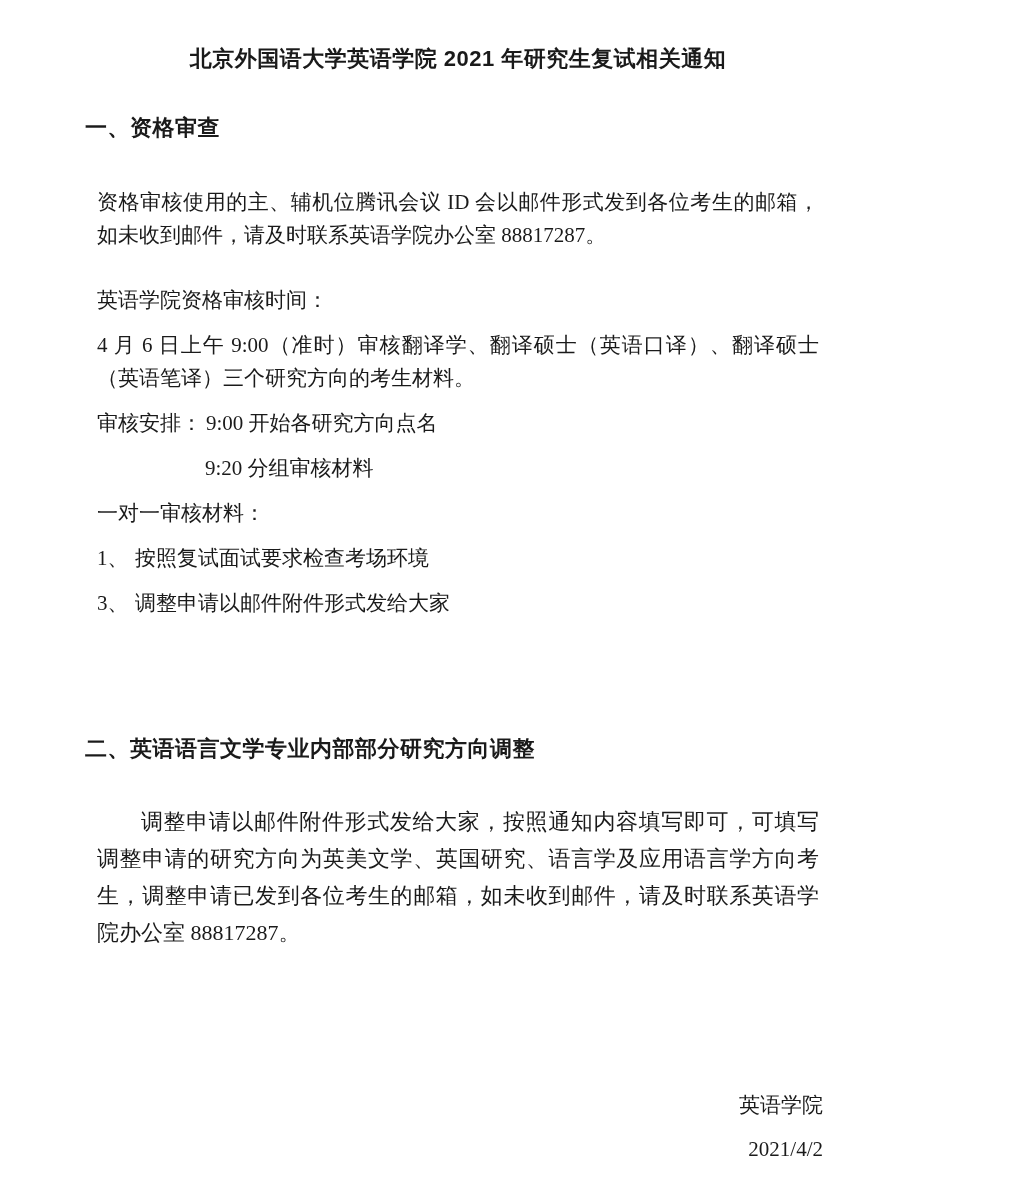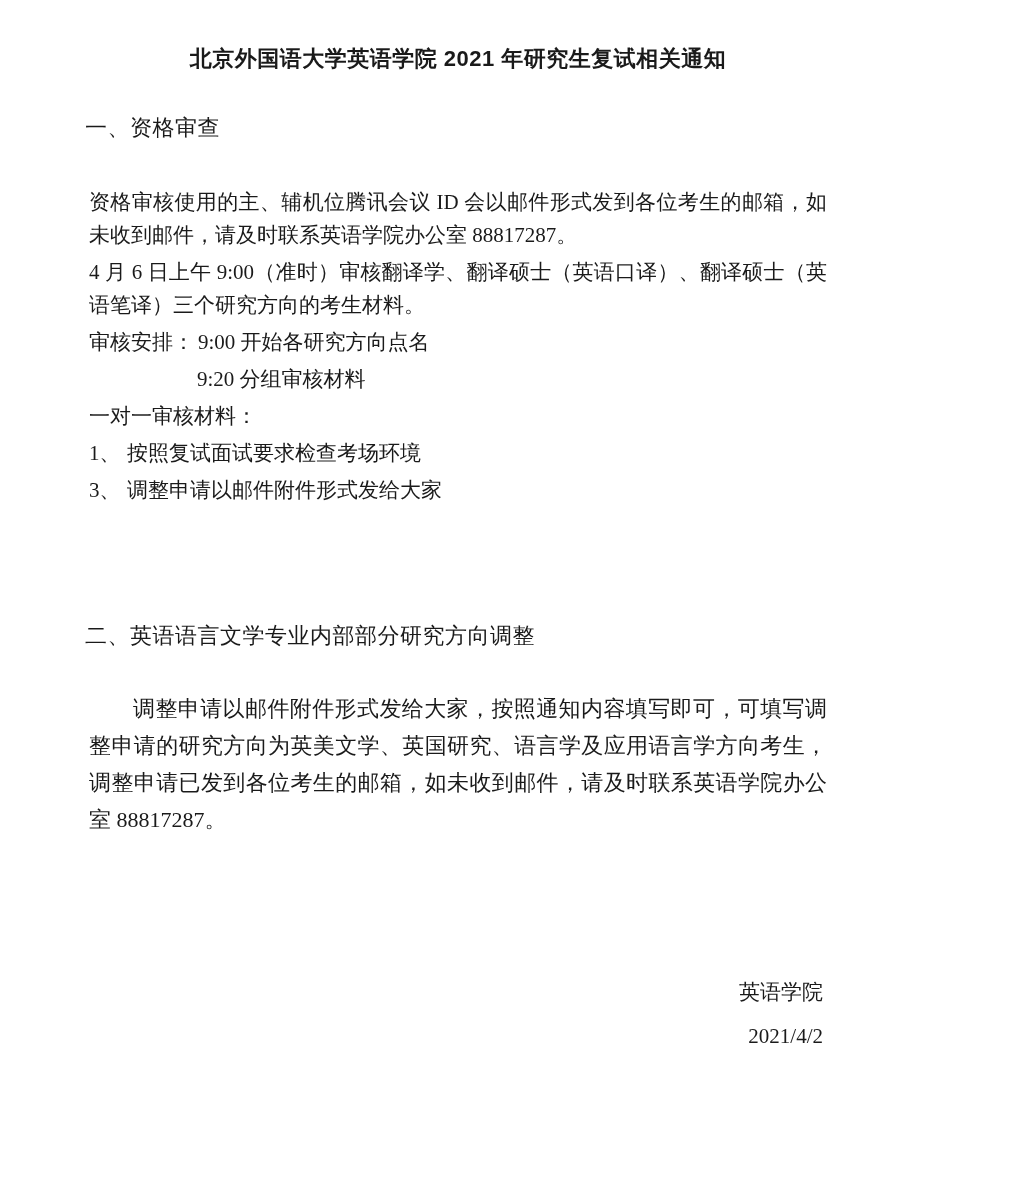--- a/index.html
+++ b/index.html
@@ -25,32 +25,32 @@
     font-family: "Liberation Sans", "DejaVu Sans", sans-serif;
     font-weight: 700;
     font-size: 22px;
     line-height: 30px;
     text-align: center;
     margin: 0;
     letter-spacing: 0.5px;
   }
   .heading {
     font-family: "Liberation Sans", "DejaVu Sans", sans-serif;
-    font-weight: 400;
+    font-weight: 700;
     font-size: 22px;
     line-height: 28px;
     margin: 0;
     letter-spacing: 0.5px;
   }
   .heading-1 { margin-top: 40px; }
   .heading-2 { margin-top: 115px; }
   .body-text {
     font-size: 21px;
     line-height: 33px;
-    margin: 4px;
+    margin: 12px;
     text-align: justify;
   }
   .para-intro { margin-top: 44px; }
   .para-times { margin-top: 32px; }
   .arrangement-label { margin-right: 4px; }
   .indent-item { padding-left: 108px; }
   .num-item .num { display: inline-block; min-width: 38px; }
   .para-adjust {
     margin-top: 40px;
     font-size: 22px;
@@ -69,20 +69,21 @@
 <body>
 
 <div class="page">
 
   <h1 class="doc-title">北京外国语大学英语学院 2021 年研究生复试相关通知</h1>
 
   <h2 class="heading heading-1">一、资格审查</h2>
 
   <p class="body-text para-intro">资格审核使用的主、辅机位腾讯会议 ID 会以邮件形式发到各位考生的邮箱，如未收到邮件，请及时联系英语学院办公室 88817287。</p>
 
+  <p class="body-text para-times">英语学院资格审核时间：</p>
 
   <p class="body-text">4 月 6 日上午 9:00（准时）审核翻译学、翻译硕士（英语口译）、翻译硕士（英语笔译）三个研究方向的考生材料。</p>
 
 
   <p class="body-text">
     <span class="arrangement-label">审核安排：</span><span>9:00 开始各研究方向点名</span>
   </p>
 
 
   <p class="body-text indent-item">9:20 分组审核材料</p>

